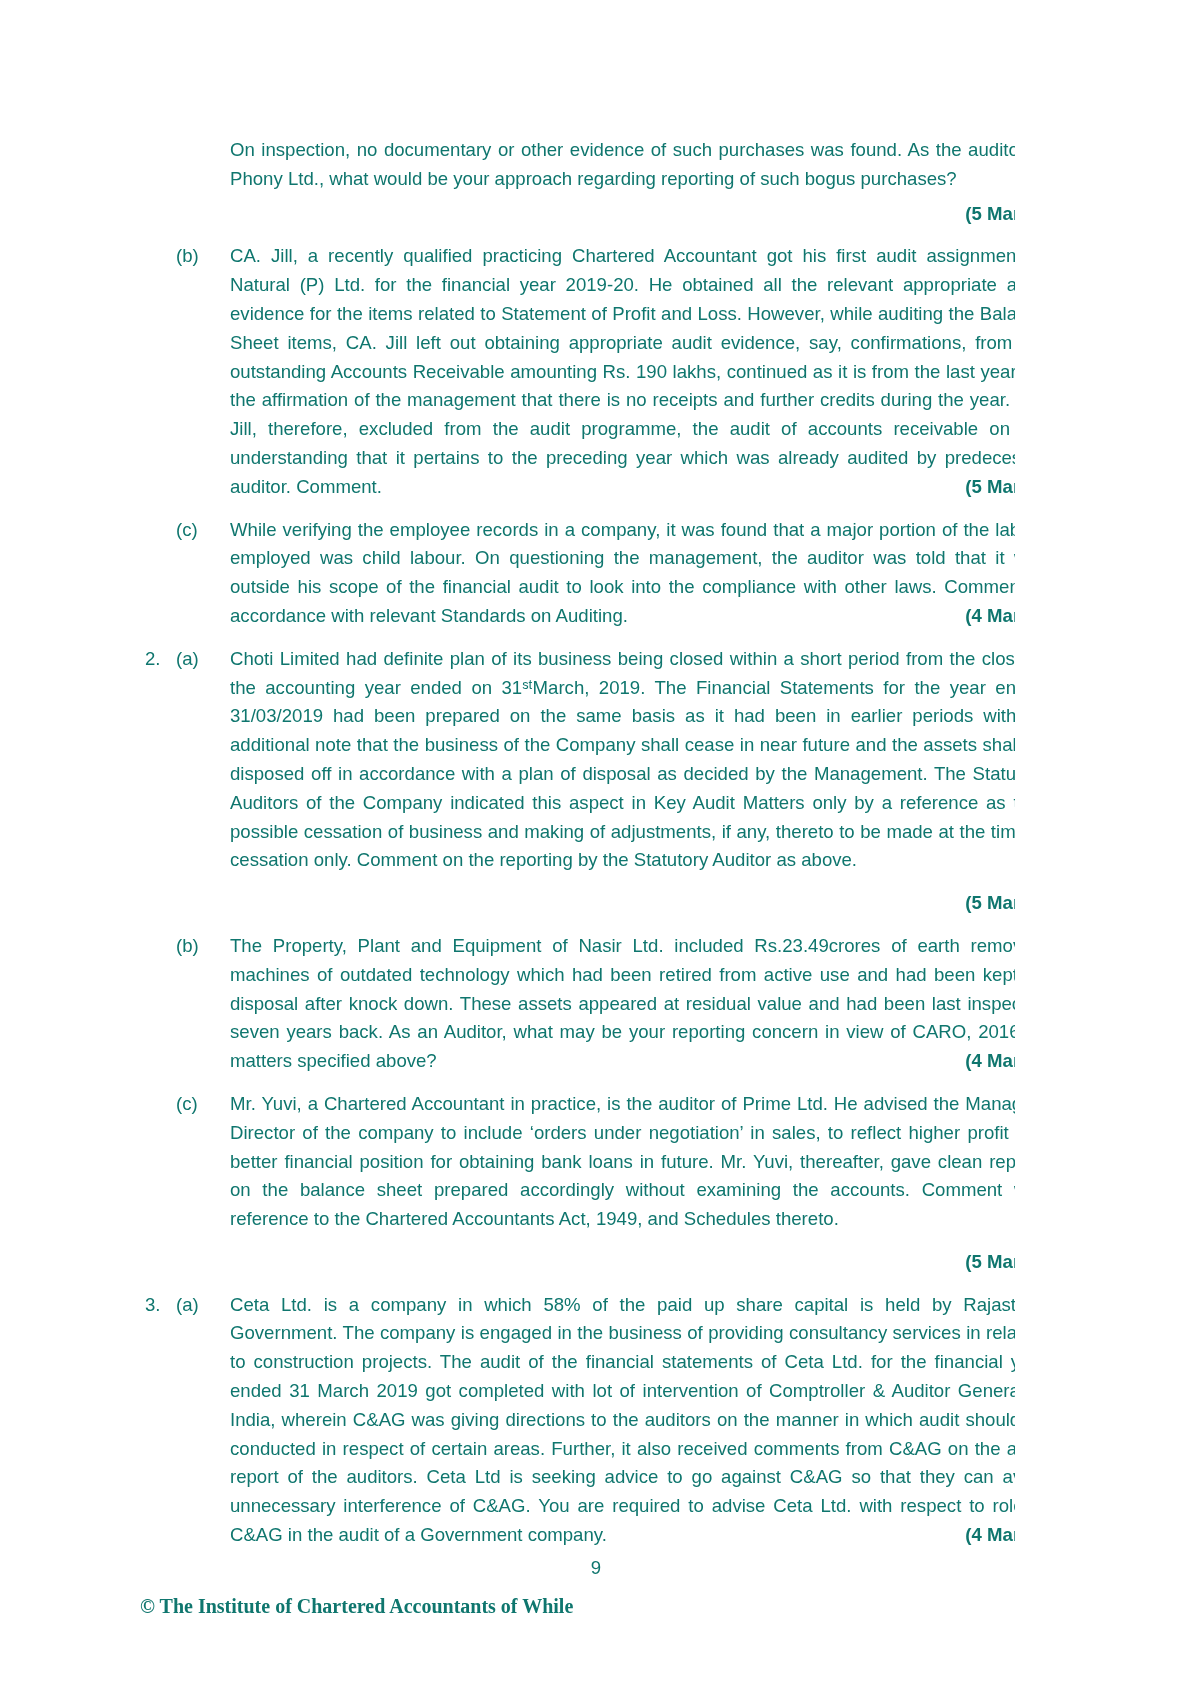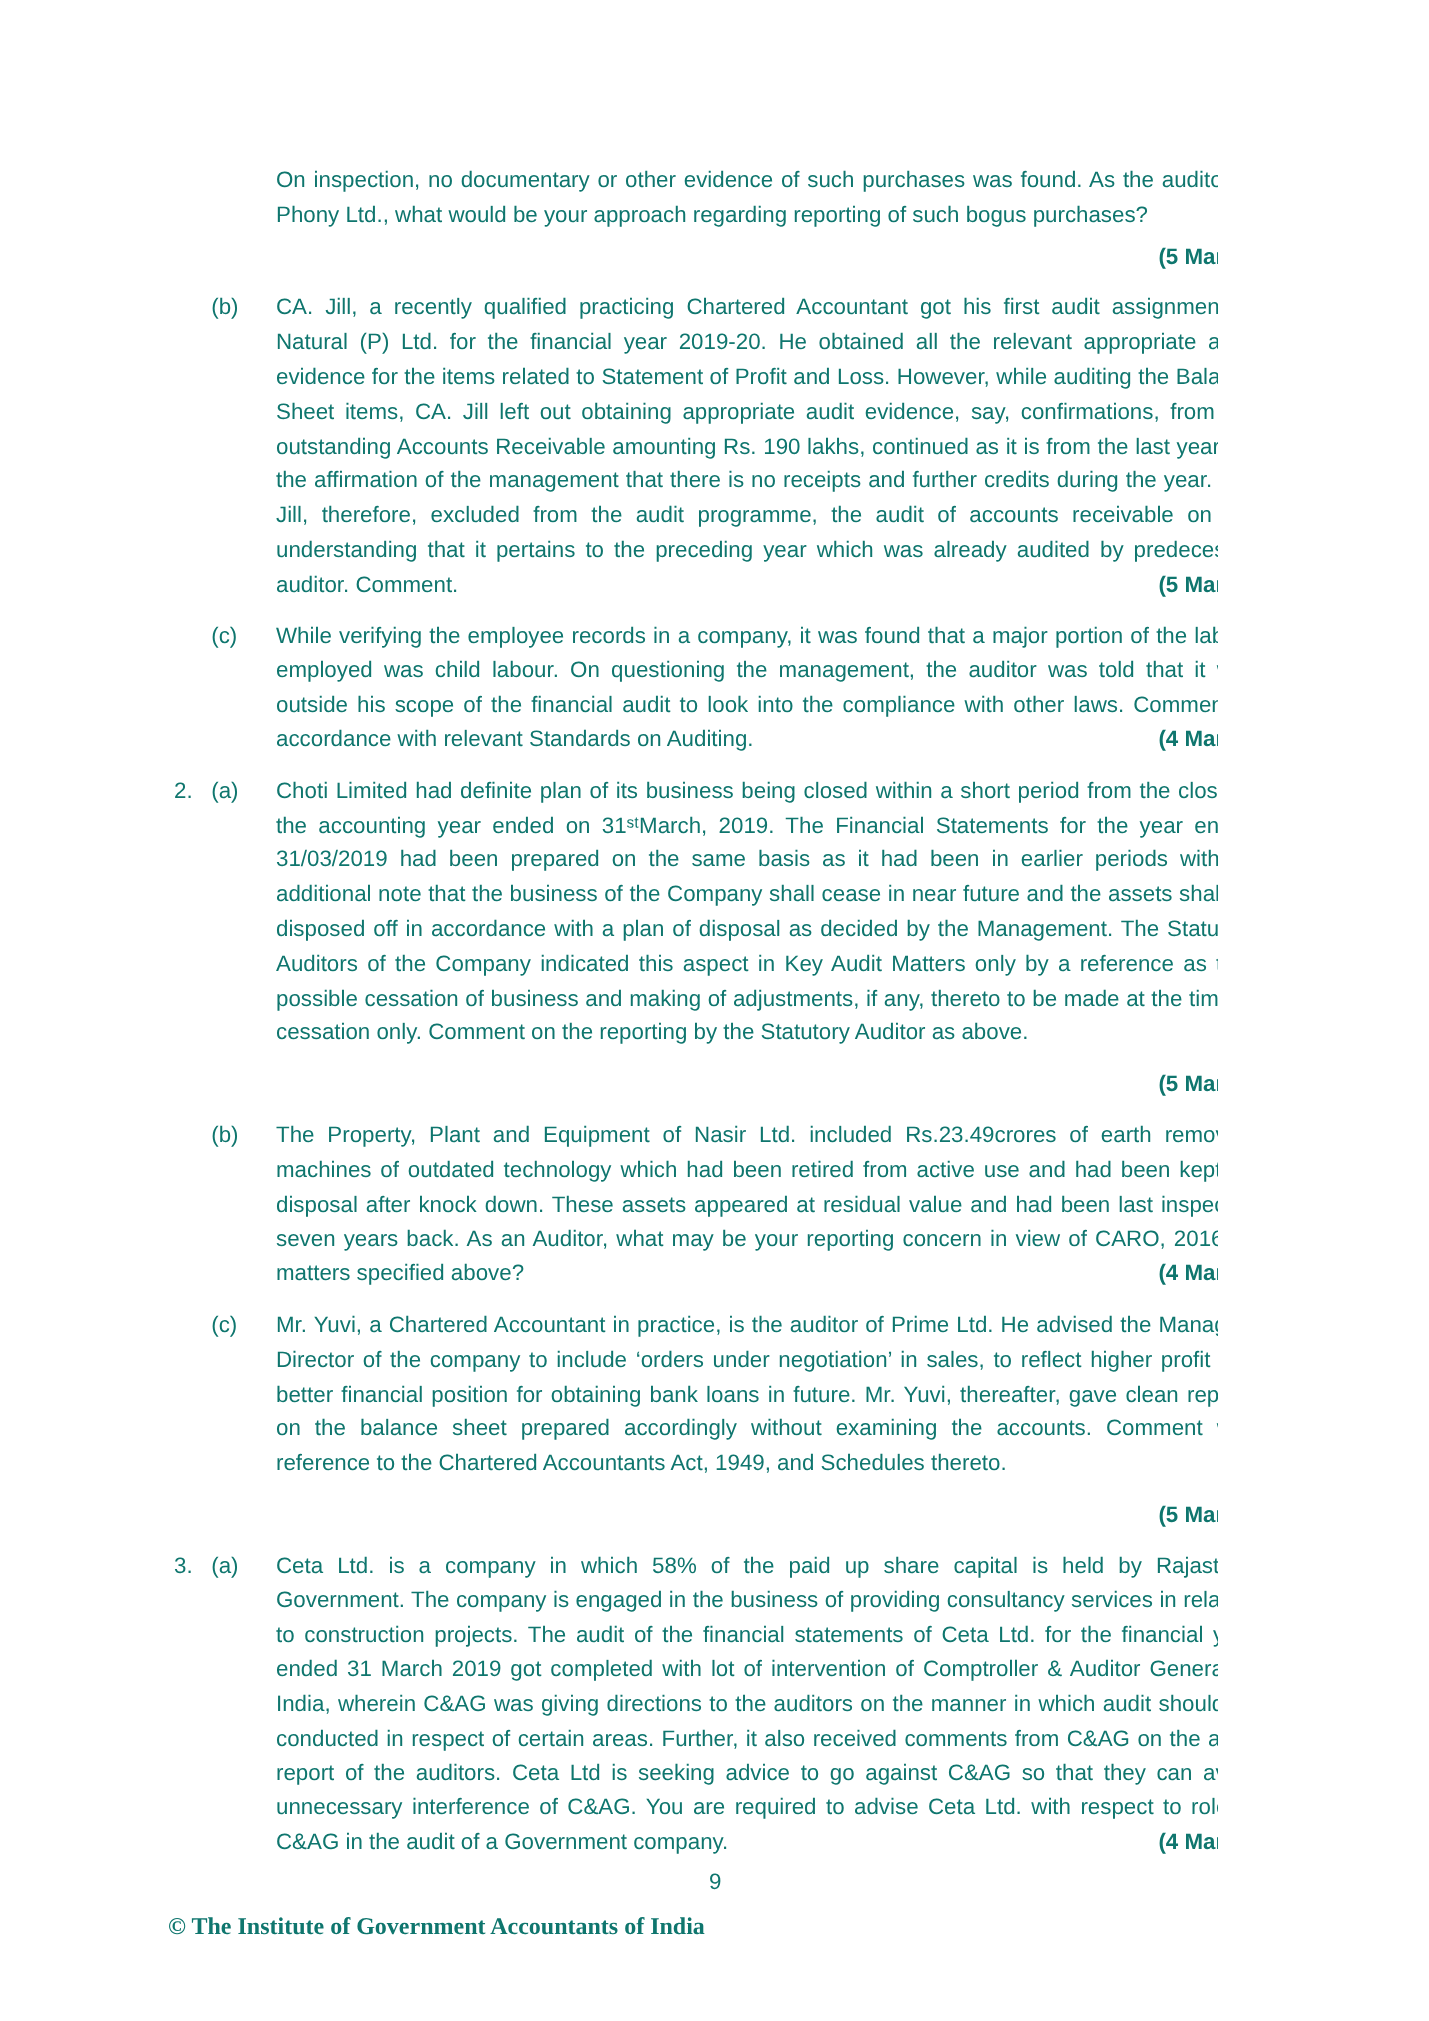--- a/index.html
+++ b/index.html
@@ -133,14 +133,14 @@
       <div class="qletter">(a)</div>
       <div class="qtext">
         <span>Ceta Ltd. is a company in which 58% of the paid up share capital is held by Rajasthan Government. The company is engaged in the business of providing consultancy services in relation to construction projects. The audit of the financial statements of Ceta Ltd. for the financial year ended 31 March 2019 got completed with lot of intervention of Comptroller &amp; Auditor General of India, wherein C&amp;AG was giving directions to the auditors on the manner in which audit should be conducted in respect of certain areas. Further, it also received comments from C&amp;AG on the audit report of the auditors. Ceta Ltd is seeking advice to go against C&amp;AG so that they can avoid unnecessary interference of C&amp;AG. You are required to advise Ceta Ltd. with respect to role of C&amp;AG in the audit of a Government company.</span>
         <span class="marks-inline">(4 Marks)</span>
       </div>
     </div>
 
     <div class="page-number">9</div>
   </div>
 
-  <div class="footer">© The Institute of Government Accountants of India</div>
+  <div class="footer">© The Institute of Chartered Accountants of While</div>
 </div>
 
 </body></html>

